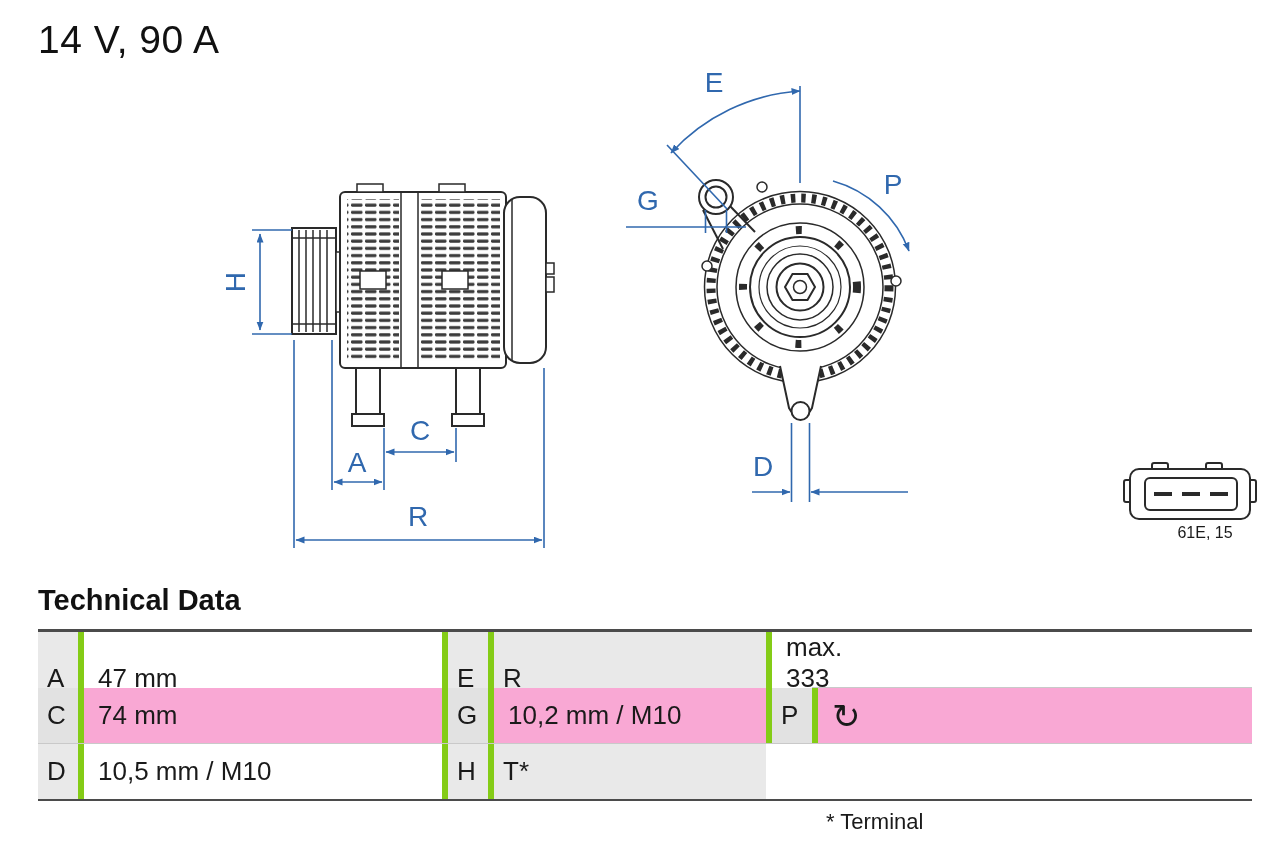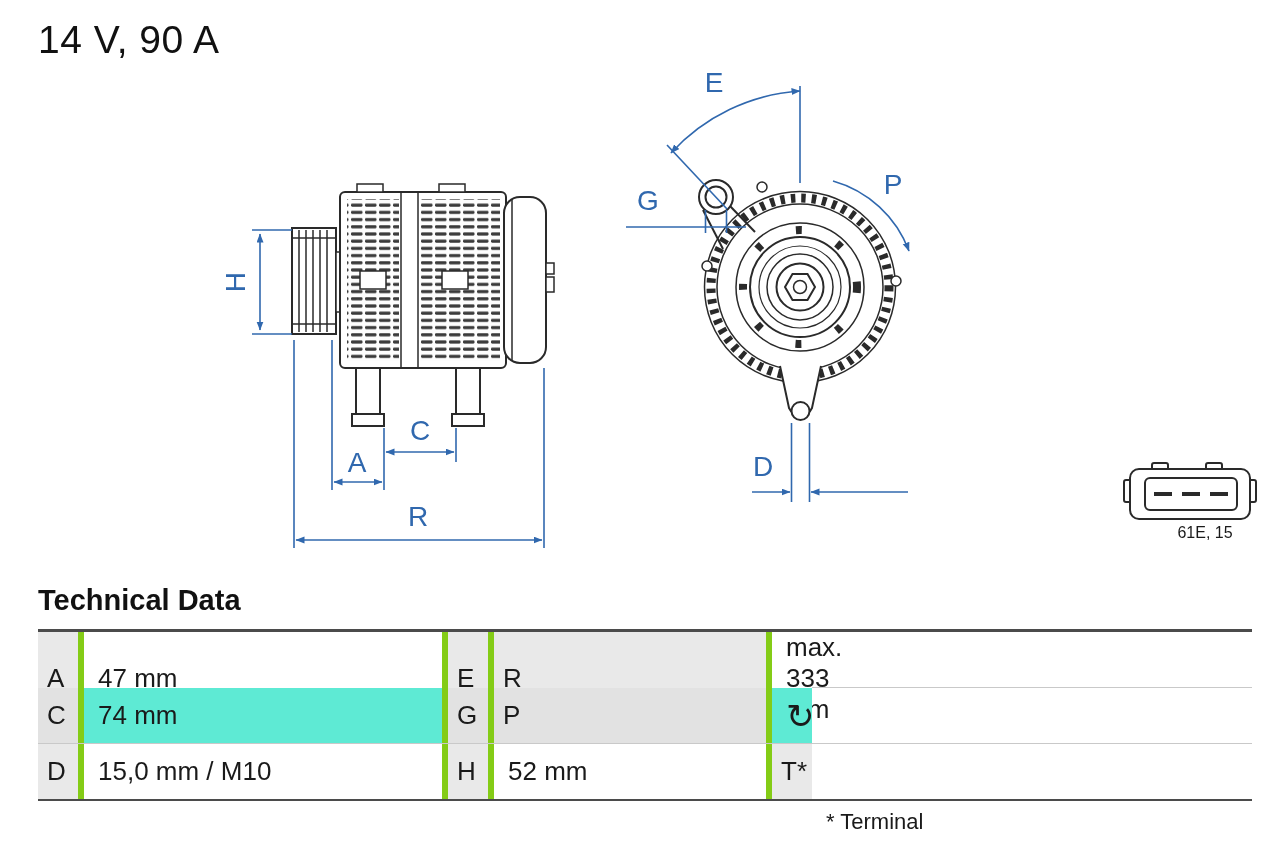--- a/index.html
+++ b/index.html
@@ -19,21 +19,21 @@
   .trow{
     display:grid;grid-template-columns:40px 364px 46px 278px 46px 440px;
     height:55px;border-bottom:1px solid #c9c9c9;font-size:26px;
   }
   .trow.last{border-bottom:2px solid #4b4b4b;}
   .cell{display:flex;align-items:center;padding-left:9px;border-left:6px solid #84cc16;box-sizing:border-box;}
   .cell:first-child{border-left:none;}
   .key{background:#e9e9e9;}
   .val{padding-left:14px;background:#ffffff;}
   .alt .key{background:#e2e2e2;}
-  .alt .val{background:#5eead4;}
+  .alt .val{background:#f9a8d4;}
   .rot{font-size:34px;line-height:1;}
   .footnote{margin-left:774px;padding:8px 0 0 14px;font-size:22px;color:#1a1a1a;}
 </style>
 </head>
 <body>
 
 <div class="page-title">14 V, 90 A</div>
 
 <svg class="diagram-svg" width="1280" height="575" viewBox="0 0 1280 575">
   <defs>
@@ -176,27 +176,27 @@
       <div class="cell val">47 mm</div>
       <div class="cell key">E</div>
       <div class="cell key">R</div>
       <div class="cell val">max. 333 mm</div>
     </div>
 
     <div class="trow alt">
       <div class="cell key">C</div>
       <div class="cell val">74 mm</div>
       <div class="cell key">G</div>
+      <div class="cell val">10,2 mm / M10</div>
       <div class="cell key">P</div>
       <div class="cell val rot">↻</div>
     </div>
 
     <div class="trow last">
       <div class="cell key">D</div>
-      <div class="cell val">15,0 mm / M10</div>
+      <div class="cell val">10,5 mm / M10</div>
       <div class="cell key">H</div>
-      <div class="cell val">52 mm</div>
       <div class="cell key">T*</div>
     </div>
 
   </div>
   <div class="footnote">* Terminal</div>
 </div>
 
 </body></html>

